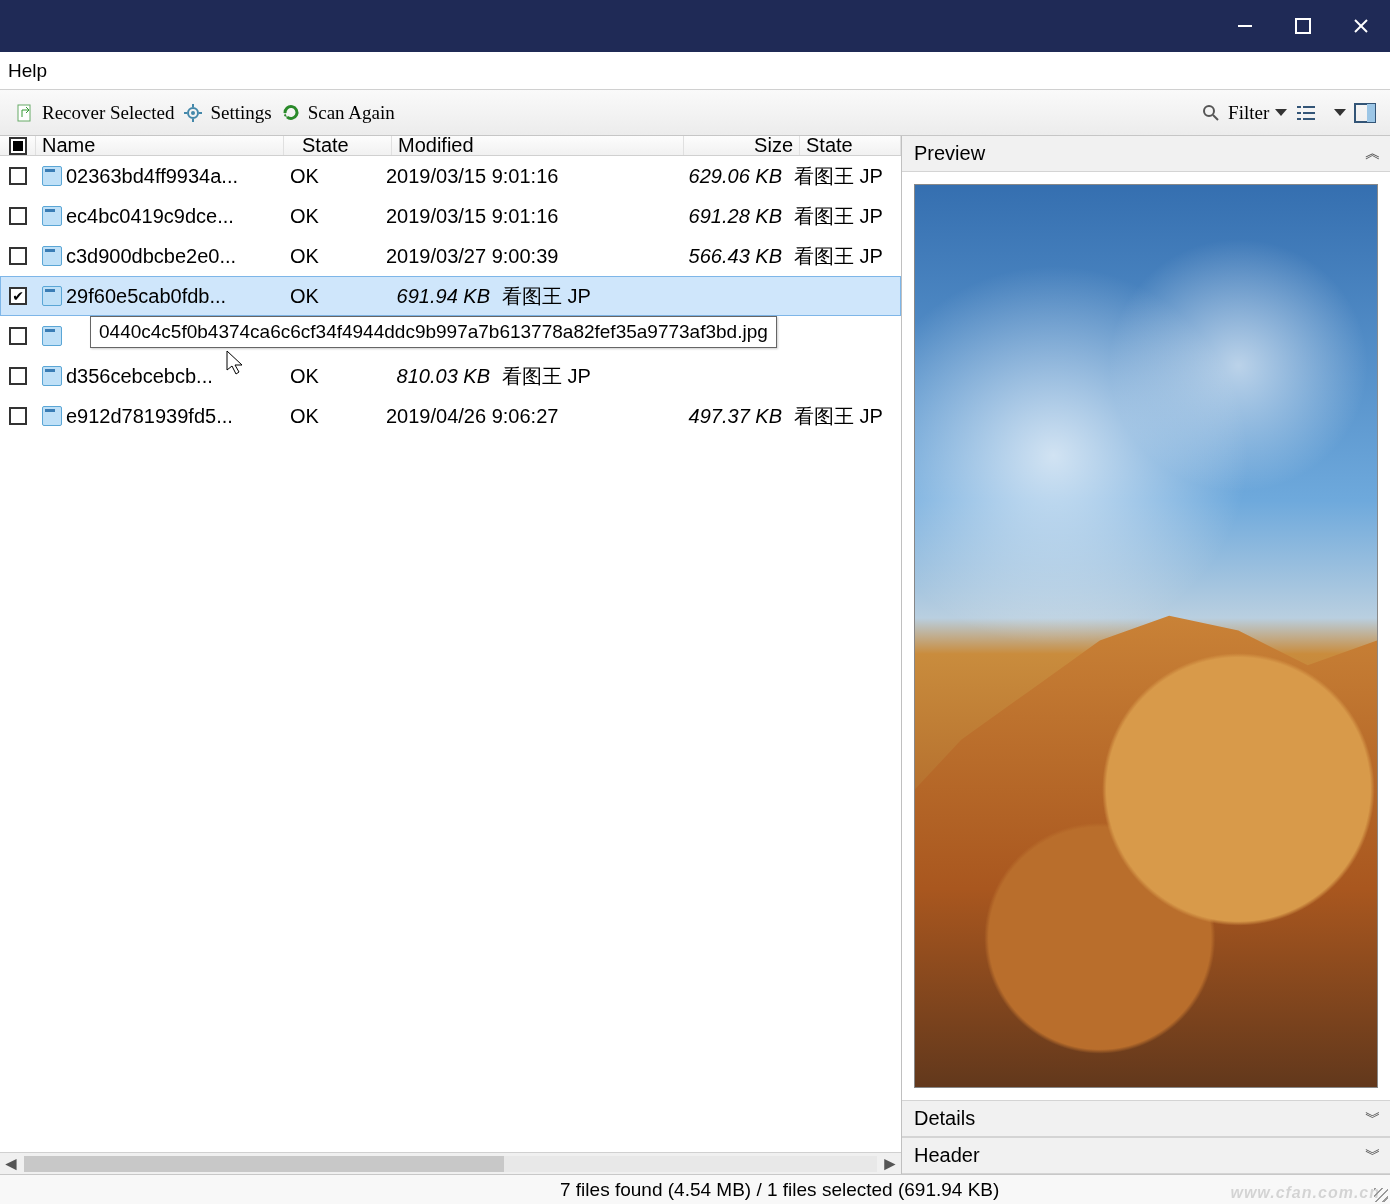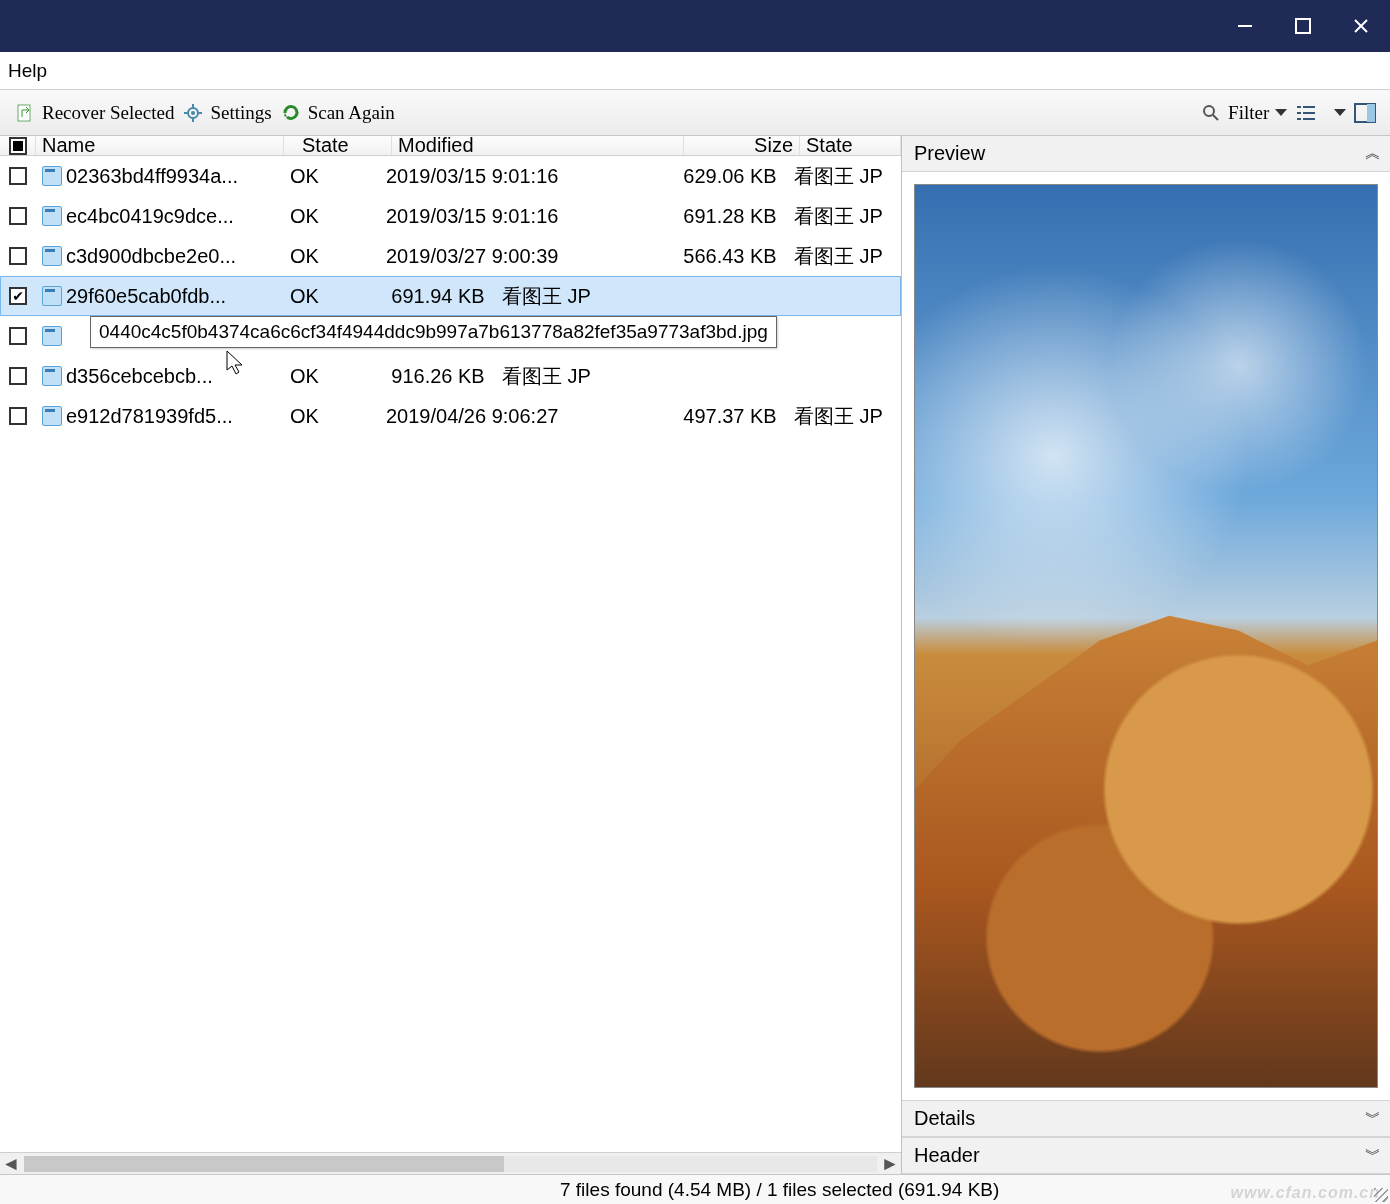--- a/index.html
+++ b/index.html
@@ -31,21 +31,21 @@
   .col.size { width:116px; justify-content:flex-end;}
   .col.type { flex:1; }
   .rows { flex:1; overflow:hidden; position:relative; background:#fff;}
   .row { display:flex; height:40px; align-items:center; font-size:20px; }
   .row.sel { background:#cfe6fb; outline:1px solid #7eb6e8; outline-offset:-1px;}
   .row .c { padding:0 6px; white-space:nowrap; overflow:hidden; text-overflow:ellipsis;}
   .row .c.chk { width:36px; display:flex; justify-content:center;}
   .row .c.name { width:248px; display:flex; align-items:center; gap:4px;}
   .row .c.state { width:96px;}
   .row .c.mod { width:292px;}
-  .row .c.size { width:116px; text-align:center;}
+  .row .c.size { width:116px; text-align:right;font-style:italic;}
   .row .c.type { flex:1;}
   .fileicon { width:20px; height:20px; background:#bfe0f7; border:1px solid #5aa6d6; border-radius:2px; position:relative; flex-shrink:0;}
   .fileicon::after{content:""; position:absolute; left:2px; top:2px; width:10px; height:3px; background:#3a7db5;}
   .checkbox { width:18px; height:18px; border:2px solid #333; display:inline-flex; align-items:center; justify-content:center; background:#fff;}
   .checkbox.indet::after{content:""; width:10px;height:10px;background:#000;}
   .checkbox.checked::after{content:"✔"; font-size:14px; line-height:1; color:#000;}
   .tooltip {
     position:absolute; left:90px; top:160px; background:#fff; border:1px solid #666;
     padding:4px 8px; font-size:19px; box-shadow:1px 1px 2px rgba(0,0,0,0.2); white-space:nowrap; z-index:10;
   }
@@ -251,21 +251,21 @@
         </div>
         <div class="row">
           <div class="c chk">
             <span class="checkbox"></span>
           </div>
           <div class="c name">
             <span class="fileicon"></span>
             <span>d356cebcebcb...</span>
           </div>
           <div class="c state">OK</div>
-          <div class="c size">916.26 KB</div>
+          <div class="c size">810.03 KB</div>
           <div class="c type">看图王 JP</div>
         </div>
         <div class="row">
           <div class="c chk">
             <span class="checkbox"></span>
           </div>
           <div class="c name">
             <span class="fileicon"></span>
             <span>e912d781939fd5...</span>
           </div>

